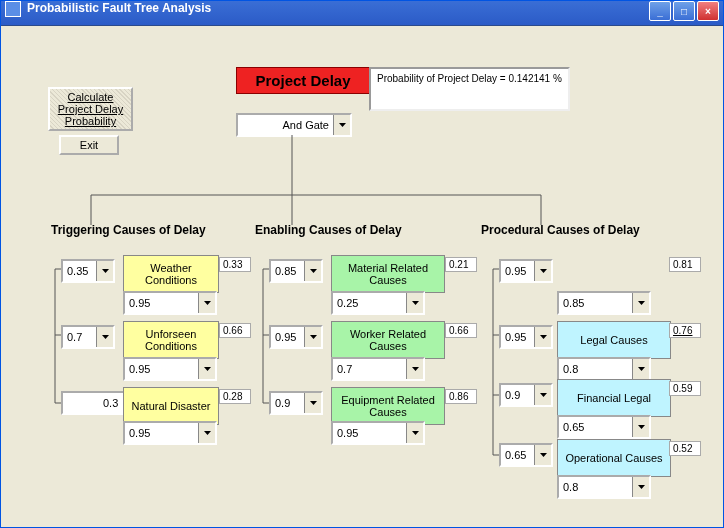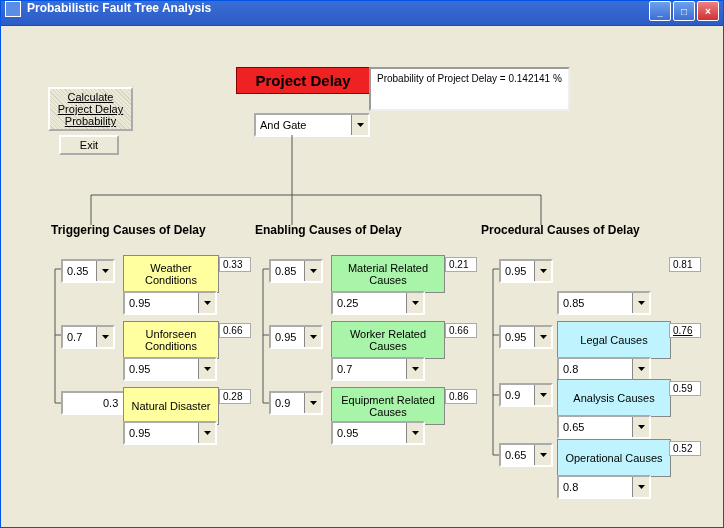--- a/index.html
+++ b/index.html
@@ -51,21 +51,21 @@
       <div class="btn hatched" style="white-space:pre-line;line-height:12px;padding:2px 2px;">Calculate
 Project Delay
 Probability</div>
     </div>
     <div class="abs" style="left:58px;top:110px;width:60px;">
       <div class="btn">Exit</div>
     </div>
 
     <div class="abs root-box" style="left:235px;top:42px;width:112px;"><span>Project Delay</span></div>
     <div class="abs prob-box" style="left:368px;top:42px;"><span>Probability of Project Delay =  0.142141 %</span></div>
-    <div class="abs combo" style="left:253px;top:88px;width:112px;">
+    <div class="abs combo" style="left:235px;top:88px;width:112px;text-align:right;">
       <div class="combo-text">And Gate</div>
       <div class="combo-arrow">
           <svg viewBox="0 0 7 4">
             <path d="M0 0 L3.5 4 L7 0 Z" fill="#000"></path>
           </svg>
         </div>
     </div>
 
     <svg class="abs" style="left:0;top:0;width:724px;height:504px;pointer-events:none;">
       <g stroke="#555" stroke-width="1" fill="none">
@@ -265,21 +265,21 @@
 
     <div class="abs combo" style="left:498px;top:358px;width:50px;">
         <div class="combo-text">0.9</div>
         <div class="combo-arrow">
           <svg viewBox="0 0 7 4">
             <path d="M0 0 L3.5 4 L7 0 Z" fill="#000"></path>
           </svg>
         </div>
       </div>
     <div class="abs cause-box cyan" style="left:556px;top:354px;width:108px;">
-        <span>Analysis Causes</span>
+        <span>Financial Legal</span>
       </div>
     <div class="abs small-val" style="left:668px;top:356px;"><span>0.59</span></div>
     <div class="abs combo" style="left:556px;top:390px;width:90px;">
         <div class="combo-text">0.65</div>
         <div class="combo-arrow">
           <svg viewBox="0 0 7 4">
             <path d="M0 0 L3.5 4 L7 0 Z" fill="#000"></path>
           </svg>
         </div>
       </div>

